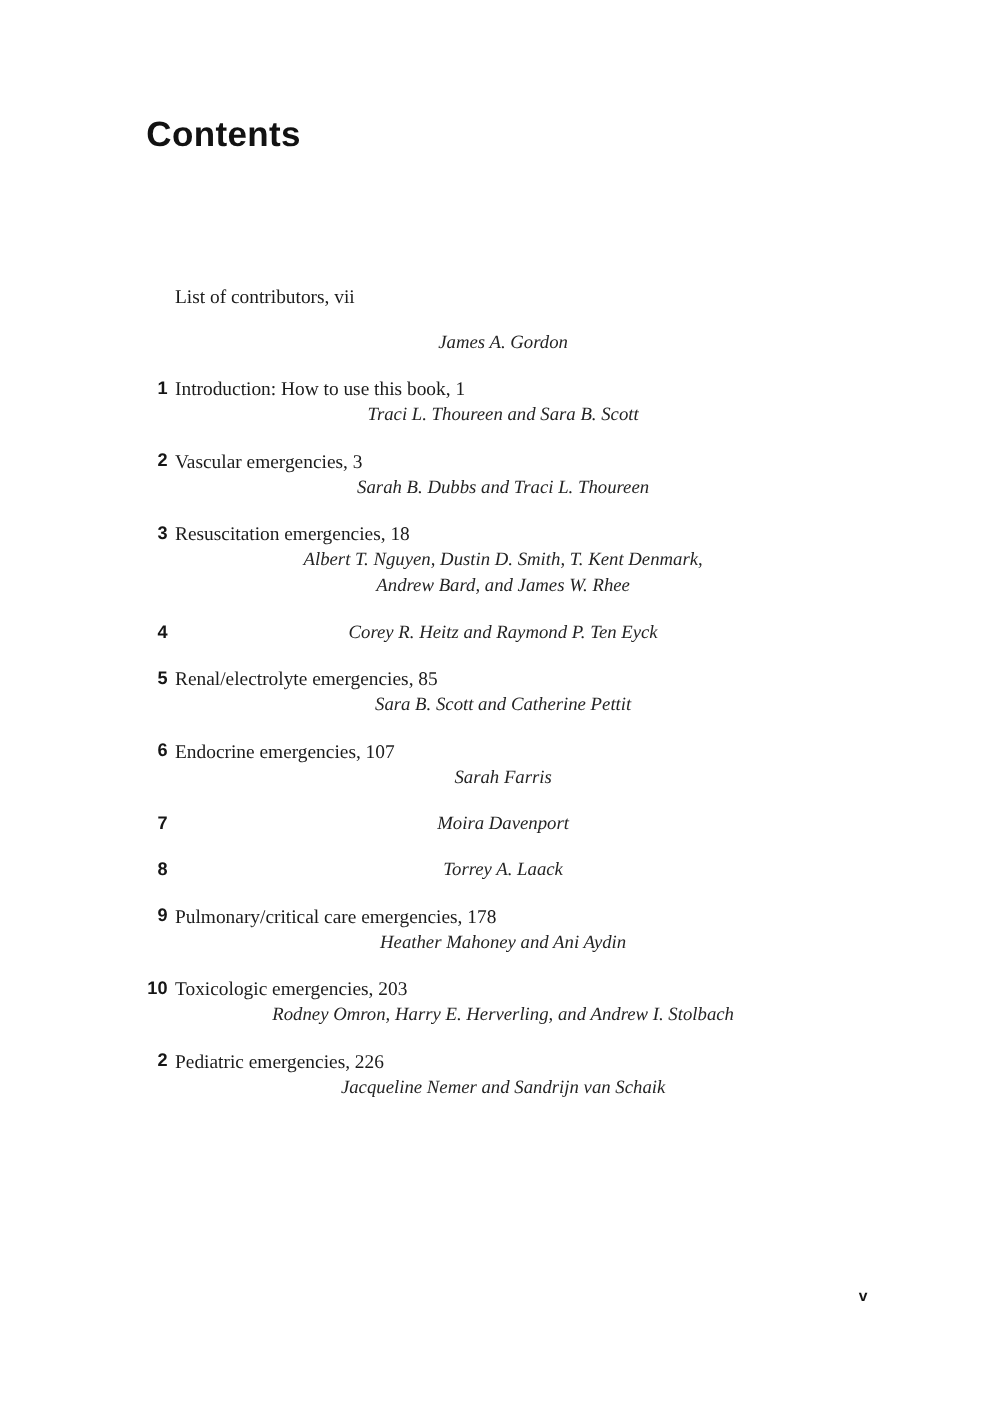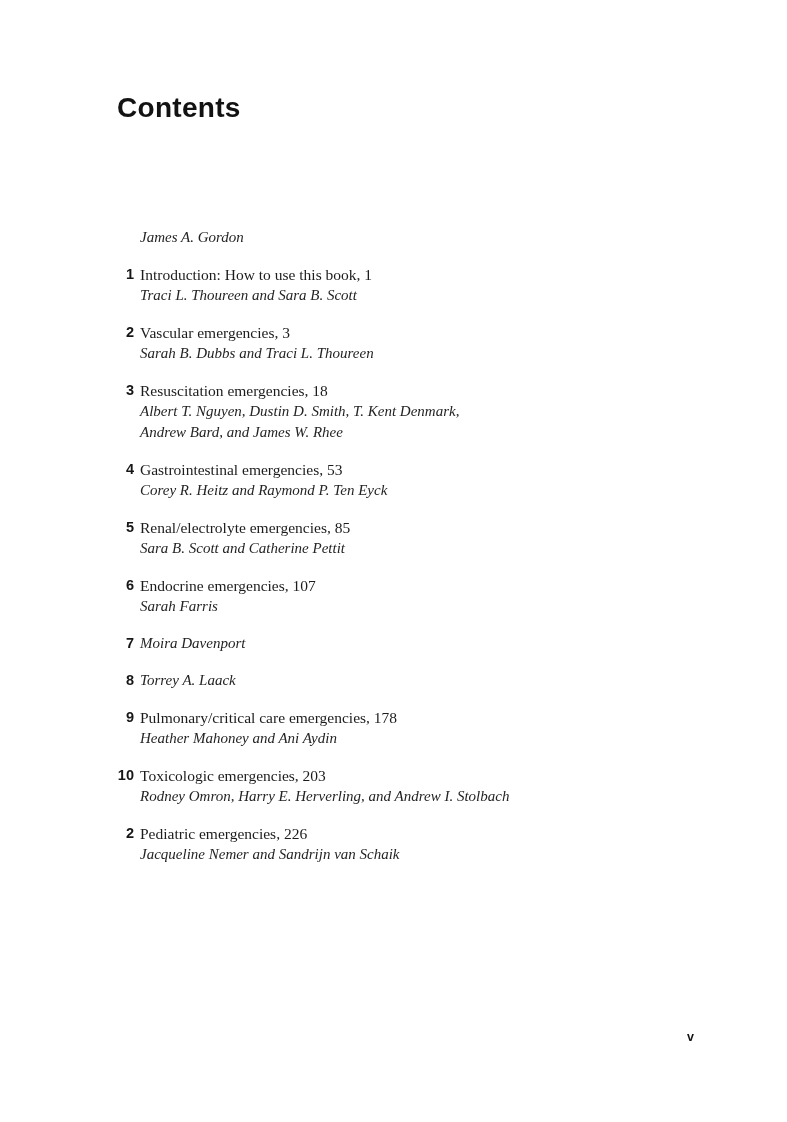--- a/index.html
+++ b/index.html
@@ -48,39 +48,46 @@
     font-size: 15.5px;
     line-height: 21px;
     color: #1c1c1c;
   }
   .entry-authors {
     font-size: 15px;
     line-height: 21px;
     font-style: italic;
     color: #242424;
     white-space: pre-line;
+    text-align: center;
   }
   .folio {
     position: absolute;
     right: 93px;
     bottom: 80px;
     font-family: "Liberation Sans", sans-serif;
     font-weight: 700;
     font-size: 12.5px;
     color: #141414;
   }
 </style>
 </head>
 <body>
 
 <div class="page">
   <div class="content">
 
     <h1 class="title">Contents</h1>
 
+    <div class="entry">
+      <span class="entry-num"></span>
+      <div class="entry-body">
+        <div class="entry-title">List of contributors, vii</div>
+      </div>
+    </div>
 
     <div class="entry">
       <span class="entry-num"></span>
       <div class="entry-body">
         <div class="entry-authors">James A. Gordon</div>
       </div>
     </div>
 
     <div class="entry">
       <span class="entry-num">1</span>
@@ -103,21 +110,20 @@
       <div class="entry-body">
         <div class="entry-title">Resuscitation emergencies, 18</div>
         <div class="entry-authors">Albert T. Nguyen, Dustin D. Smith, T. Kent Denmark,
 Andrew Bard, and James W. Rhee</div>
       </div>
     </div>
 
     <div class="entry">
       <span class="entry-num">4</span>
       <div class="entry-body">
-        <div class="entry-title">Gastrointestinal emergencies, 53</div>
         <div class="entry-authors">Corey R. Heitz and Raymond P. Ten Eyck</div>
       </div>
     </div>
 
     <div class="entry">
       <span class="entry-num">5</span>
       <div class="entry-body">
         <div class="entry-title">Renal/electrolyte emergencies, 85</div>
         <div class="entry-authors">Sara B. Scott and Catherine Pettit</div>
       </div>

